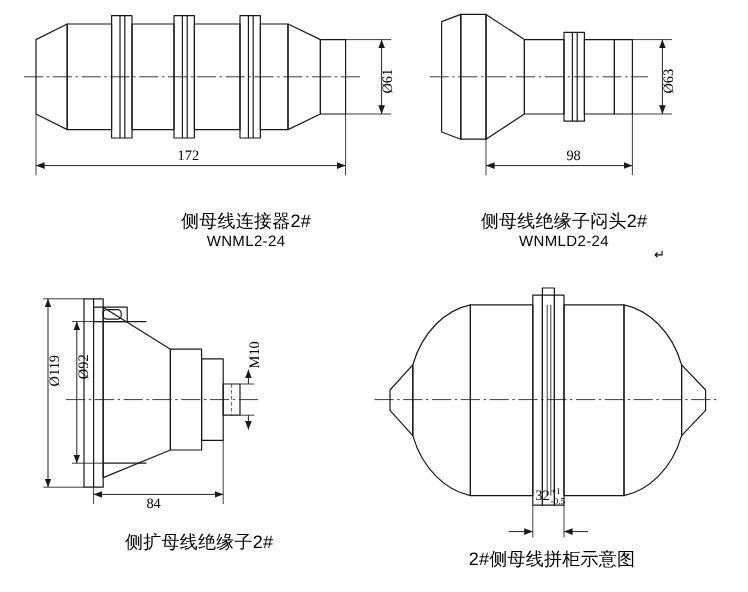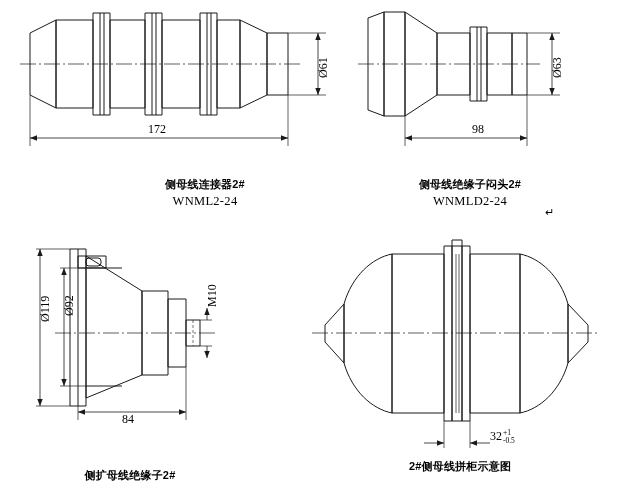--- a/index.html
+++ b/index.html
@@ -27,28 +27,27 @@
     height: 493px;
   }
   .cap {
     position: absolute;
     text-align: center;
     font-family: "Liberation Sans", sans-serif;
     color: #000;
     white-space: nowrap;
   }
   .cap .zh {
-    font-size: 11px;
+    font-size: 15px;
     letter-spacing: 0.2px;
     display: block;
     line-height: 17px;
-    font-weight: bold;
   }
   .cap .code {
-    font-family: Liberation Serif, serif;
+    font-family: Liberation Sans, sans-serif;
     font-size: 12.5px;
     display: block;
     line-height: 17px;
     letter-spacing: 0.3px;
   }
   .dimtxt {
     position: absolute;
     font-family: "Liberation Serif", serif;
     font-size: 12px;
     color: #000;
@@ -271,35 +270,35 @@
   <div class="dimtxt" style="left:148px; top:122px;font-family:Liberation Serif, serif;">172</div>
 
   <div class="dimtxt rot" style="left:550px; top:78px;">Ø63</div>
   <div class="dimtxt" style="left:472px; top:122px;">98</div>
 
   <div class="dimtxt rot" style="left:38px; top:322px;">Ø119</div>
   <div class="dimtxt rot" style="left:62px; top:316px;">Ø92</div>
   <div class="dimtxt rot" style="left:205px; top:307px;">M10</div>
   <div class="dimtxt" style="left:122px; top:412px;">84</div>
 
-  <div class="tol" style="left:446px; top:429px;padding-left:44px;">
+  <div class="tol" style="left:446px; top:406px;">
     <span class="base">32</span><span class="frac"><span>+1</span><br><span>-0.5</span></span>
   </div>
 
   <div class="cap" style="left:45px; top:176px; width:320px;">
     <span class="zh">侧母线连接器2#</span>
     <span class="code">WNML2-24</span>
   </div>
 
   <div class="cap" style="left:310px; top:176px; width:320px;">
     <span class="zh">侧母线绝缘子闷头2#</span>
     <span class="code">WNMLD2-24</span>
   </div>
 
-  <div class="cap" style="left:0px; top:467px; width:260px;">
+  <div class="cap" style="left:0px; top:444px; width:260px;padding-left:36px;">
     <span class="zh">侧扩母线绝缘子2#</span>
   </div>
 
   <div class="cap" style="left:330px; top:458px; width:260px;text-align:center;">
     <span class="zh">2#侧母线拼柜示意图</span>
   </div>
 
   <div class="mark" style="left:545px; top:206px;">↵</div>
 
 </div>

